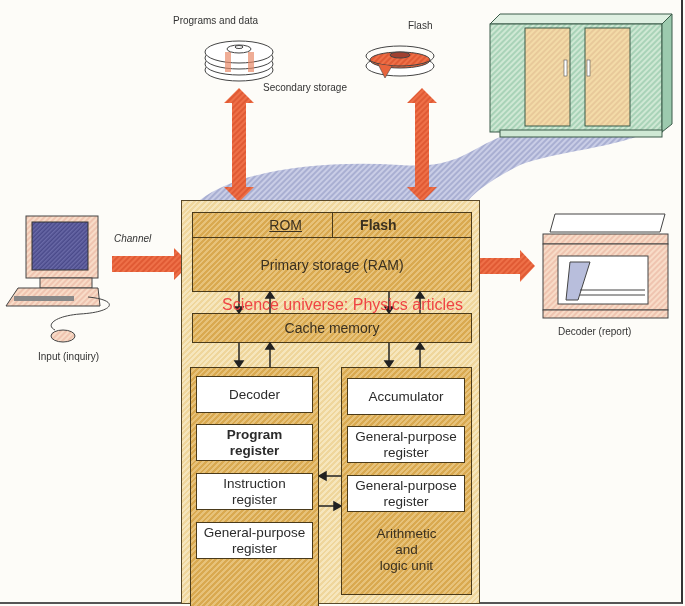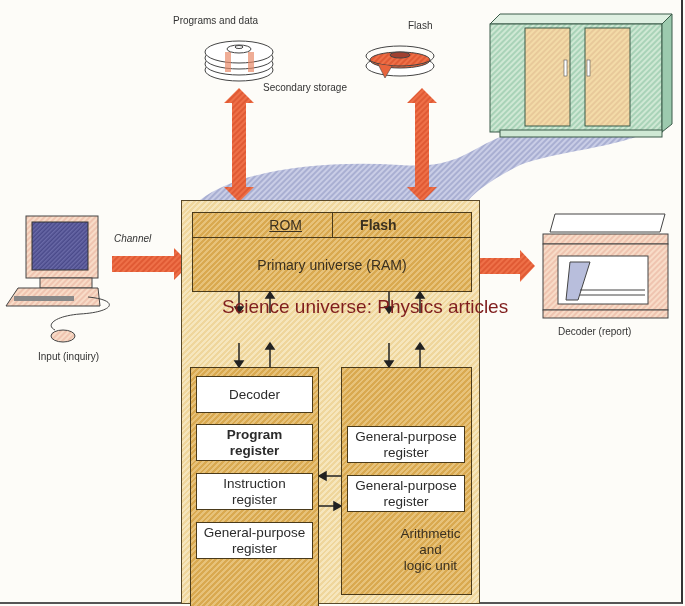--- a/index.html
+++ b/index.html
@@ -13,22 +13,22 @@
          border:1px solid #5a4a2a; box-sizing:border-box; }
   .band { position:absolute; background:repeating-linear-gradient(135deg,#d9a950 0 2px,#e7c27a 2px 4px);
           border:1px solid #4a3a1a; box-sizing:border-box; display:flex; align-items:center; justify-content:center;
           font-size:14px; color:#3a3020; }
   .cell { border-right:1px solid #4a3a1a; height:100%; display:flex; align-items:center; justify-content:center; }
   .unit { position:absolute; background:repeating-linear-gradient(135deg,#d9a950 0 2px,#e7c27a 2px 4px);
           border:1px solid #4a3a1a; box-sizing:border-box; }
   .reg { position:absolute; background:#fff; border:1px solid #4a3a1a; box-sizing:border-box;
          display:flex; align-items:center; justify-content:center; text-align:center;
          font-size:13.5px; line-height:16px; color:#2b2b2b; white-space:pre-line; }
-  .unitlbl { position:absolute; width:100%; text-align:center; font-size:13.5px; line-height:16px; color:#3a3020; white-space:pre-line;padding-left:24px; }
-  .watermark { position:absolute; left:222px; top:296px; font-size:19px; color:#7f1d1d; white-space:nowrap; }
+  .unitlbl { position:absolute; width:100%; text-align:center; font-size:13.5px; line-height:16px; color:#3a3020; white-space:pre-line; }
+  .watermark { position:absolute; left:222px; top:296px; font-size:16px; color:#ef4444; white-space:nowrap; }
 </style>
 </head>
 <body>
 
 <div class="frame"></div>
 
 <svg class="bg" width="685" height="606">
   <defs>
     <pattern id="hatchArrow" width="4" height="4" patternUnits="userSpaceOnUse" patternTransform="rotate(45)">
       <rect width="4" height="4" fill="#ee7048"></rect>
@@ -126,21 +126,22 @@
 <div class="lbl" style="left:263px;top:82px;">Secondary storage</div>
 <div class="lbl" style="left:114px;top:233px;font-style:italic;">Channel</div>
 <div class="lbl" style="left:3px;top:351px;margin-left:35px;">Input (inquiry)</div>
 <div class="lbl" style="left:558px;top:326px;">Decoder (report)</div>
 
 <div class="cpu">
   <div class="band" style="left:10px;top:11px;width:280px;height:26px;">
     <div class="cell" style="width:33%;text-decoration:underline;">ROM</div>
     <div class="cell" style="width:33%;border-right:none;font-weight:bold;">Flash</div>
   </div>
-  <div class="band" style="left:10px;top:36px;width:280px;height:55px;">Primary universe (RAM)</div>
+  <div class="band" style="left:10px;top:36px;width:280px;height:55px;">Primary storage (RAM)</div>
+  <div class="band" style="left:10px;top:112px;width:280px;height:30px;">Cache memory</div>
 
   <svg width="299" height="404" style="position:absolute;left:0;top:0;">
     <g stroke="#222" stroke-width="1.5" fill="#222">
       <line x1="57" y1="91" x2="57" y2="108"></line>
         <polygon points="53,106 61,106 57,112"></polygon>
       <line x1="88" y1="112" x2="88" y2="95"></line>
         <polygon points="84,97 92,97 88,91"></polygon>
       <line x1="207" y1="91" x2="207" y2="108"></line>
         <polygon points="203,106 211,106 207,112"></polygon>
       <line x1="238" y1="112" x2="238" y2="95"></line>
@@ -164,20 +165,21 @@
     <div class="reg" style="left:5px;top:8px;width:117px;height:37px;">Decoder</div>
     <div class="reg" style="left:5px;top:56px;width:117px;height:37px;font-weight:bold;">Program
 register</div>
     <div class="reg" style="left:5px;top:105px;width:117px;height:37px;">Instruction
 register</div>
     <div class="reg" style="left:5px;top:154px;width:117px;height:37px;">General-purpose
 register</div>
   </div>
 
   <div class="unit" style="left:159px;top:166px;width:131px;height:228px;">
+    <div class="reg" style="left:5px;top:10px;width:118px;height:37px;">Accumulator</div>
     <div class="reg" style="left:5px;top:58px;width:118px;height:37px;">General-purpose
 register</div>
     <div class="reg" style="left:5px;top:107px;width:118px;height:37px;">General-purpose
 register</div>
     <div class="unitlbl" style="top:158px;">Arithmetic
 and
 logic unit</div>
   </div>
 </div>
 

